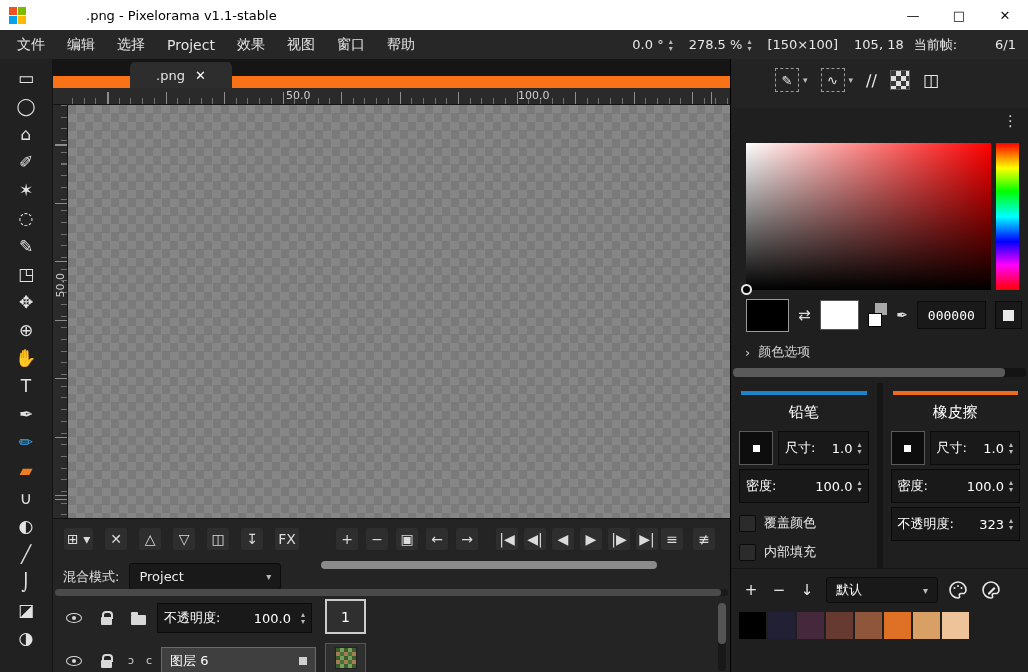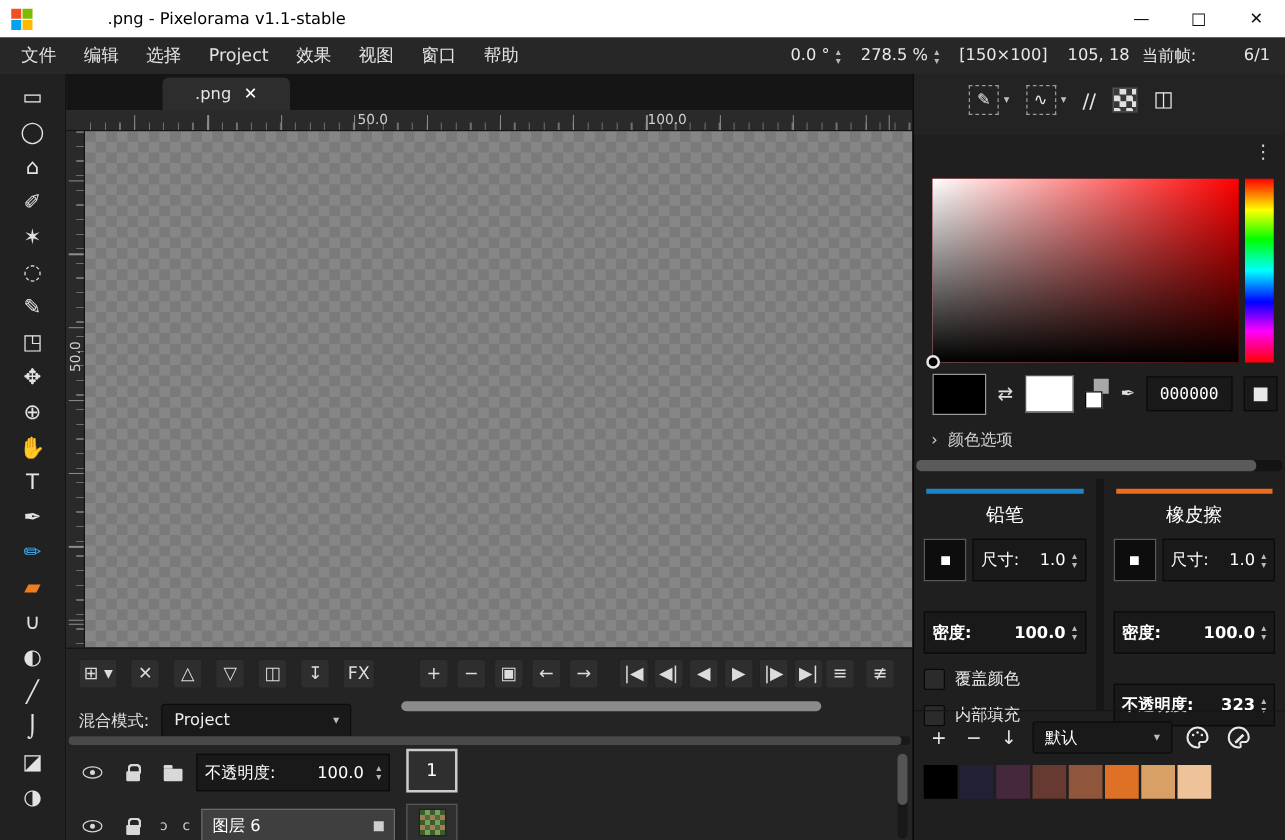--- a/index.html
+++ b/index.html
@@ -1,40 +1,40 @@
 <!DOCTYPE html>
 <html><head>
 <meta charset="utf-8">
 <style>
   * { margin:0; padding:0; box-sizing:border-box; }
   html,body { background:#555; }
   #window{
     position:relative; width:1028px; height:672px; overflow:hidden;
-    background:#404040; font-family:"DejaVu Sans","Liberation Sans",sans-serif;
+    background:#f97316; font-family:"DejaVu Sans","Liberation Sans",sans-serif;
     color:#ddd; font-size:13px;
   }
   
   .titlebar{position:absolute;top:0;left:0;right:0;height:30px;background:#ffffff;display:flex;align-items:center;}
   .app-icon{width:17px;height:17px;margin-left:9px;display:grid;grid-template-columns:1fr 1fr;grid-template-rows:1fr 1fr;gap:1px;}
   .app-icon i{display:block;}
   .title-text{margin-left:60px;color:#000;font-size:13px;}
   .win-btns{margin-left:auto;display:flex;height:30px;}
   .win-btn{width:46px;height:30px;display:flex;align-items:center;justify-content:center;color:#111;font-size:13px;}
   
   .menubar{position:absolute;top:30px;left:0;right:0;height:29px;background:#272727;display:flex;align-items:center;color:#e4e4e4;font-size:14px;}
   .menu-item{padding:0 11px;cursor:default;text-align:right;}
   .menu-right{margin-left:auto;display:flex;align-items:center;gap:16px;padding-right:12px;font-size:13px;color:#e8e8e8;}
   .spinwrap{display:flex;align-items:center;}
   .stepper{display:inline-flex;flex-direction:column;margin-left:5px;color:#b8b8b8;font-size:8px;line-height:7px;}
   .frame-gap{margin-left:22px;}
   
   .toolcol{position:absolute;top:59px;left:0;width:53px;bottom:0;background:#212121;display:flex;flex-direction:column;align-items:center;padding-top:5px;border-right:1px solid #141414;}
   .tool{width:34px;height:28px;display:flex;align-items:center;justify-content:center;font-size:17px;color:#e2e2e2;}
   
-  .tabbar{position:absolute;left:53px;top:59px;width:677px;height:29px;background:#151515;}
+  .tabbar{position:absolute;left:53px;top:59px;width:677px;height:17px;background:#151515;}
   .canvas-tab{position:absolute;left:77px;top:3px;width:102px;height:26px;background:#2d2d2d;border-radius:5px 5px 0 0;display:flex;align-items:center;justify-content:center;gap:10px;color:#e4e4e4;font-size:13px;}
   .tab-close{font-size:13px;font-weight:bold;color:#fff;}
   
   .ruler-corner{position:absolute;left:53px;top:88px;width:15px;height:17px;background:#2a2a2a;border-bottom:1px solid #141414;}
   .ruler-h{position:absolute;left:68px;top:88px;width:662px;height:17px;background:#2a2a2a;border-bottom:1px solid #141414;}
   .ruler-h::before{content:"";position:absolute;left:0;bottom:0;width:100%;height:6px;
     background:repeating-linear-gradient(to right,#707070 0 1px,transparent 1px 11.7px);background-position:4px 0;}
   .ruler-h::after{content:"";position:absolute;left:0;bottom:0;width:100%;height:12px;
     background:repeating-linear-gradient(to right,#8d8d8d 0 1px,transparent 1px 58.5px);background-position:-19px 0;}
   .rlabel-h{position:absolute;top:1px;font-size:11px;color:#cfcfcf;z-index:2;}
@@ -108,21 +108,21 @@
   .rp-hscroll .thumb{width:93%;height:100%;background:#5a5a5a;border-radius:4px;}
   .tool-opts{position:absolute;top:324px;left:0;right:0;height:185px;display:flex;}
   .opt-col{position:relative;width:146px;padding:8px 8px 0 8px;}
   .opt-divider{width:6px;background:#161616;}
   .accent{height:4px;margin:0 2px;}
   .opt-title{text-align:center;color:#fff;font-size:15px;margin-top:8px;}
   .brush-row{display:flex;align-items:center;gap:5px;margin-top:9px;}
   .brush-box{width:34px;height:34px;background:#0d0d0d;border:1px solid #5a5a5a;position:relative;flex:none;}
   .brush-box::after{content:"";position:absolute;left:50%;top:50%;width:7px;height:7px;margin:-3.5px 0 0 -3.5px;background:#fff;}
   .spin{height:30px;background:#191919;border:1px solid #0a0a0a;display:flex;align-items:center;padding:16px 6px;color:#fff;font-size:13px;flex:1;}
-  .spin.block{margin-top:24px;flex:none;font-weight:bold;}
+  .spin.block{margin-top:4px;flex:none;}
   .spin .spin-val{margin-left:auto;}
   .cb-row{display:flex;align-items:center;gap:8px;margin-top:11px;color:#e8e8e8;font-size:13px;}
   .cb{width:17px;height:17px;background:#2b2b2b;border:1px solid #0a0a0a;border-radius:2px;flex:none;}
   .palette{position:absolute;top:509px;left:0;right:0;bottom:0;border-top:1px solid #161616;}
   .pal-row{display:flex;align-items:center;gap:7px;padding:8px 8px 0 8px;}
   .palbtn{width:24px;height:24px;display:flex;align-items:center;justify-content:center;color:#e8e8e8;font-size:15px;}
   .pal-dd{width:112px;height:26px;background:#191919;border:1px solid #0b0b0b;border-radius:3px;color:#fff;font-size:13px;display:flex;align-items:center;padding:0 9px;}
   .pal-dd .dd-arrow{margin-left:auto;font-size:10px;color:#bbb;}
   .pal-icon{width:26px;height:26px;display:flex;align-items:center;justify-content:center;}
   .pal-swatches{display:flex;gap:2px;padding:9px 8px 0 8px;}

